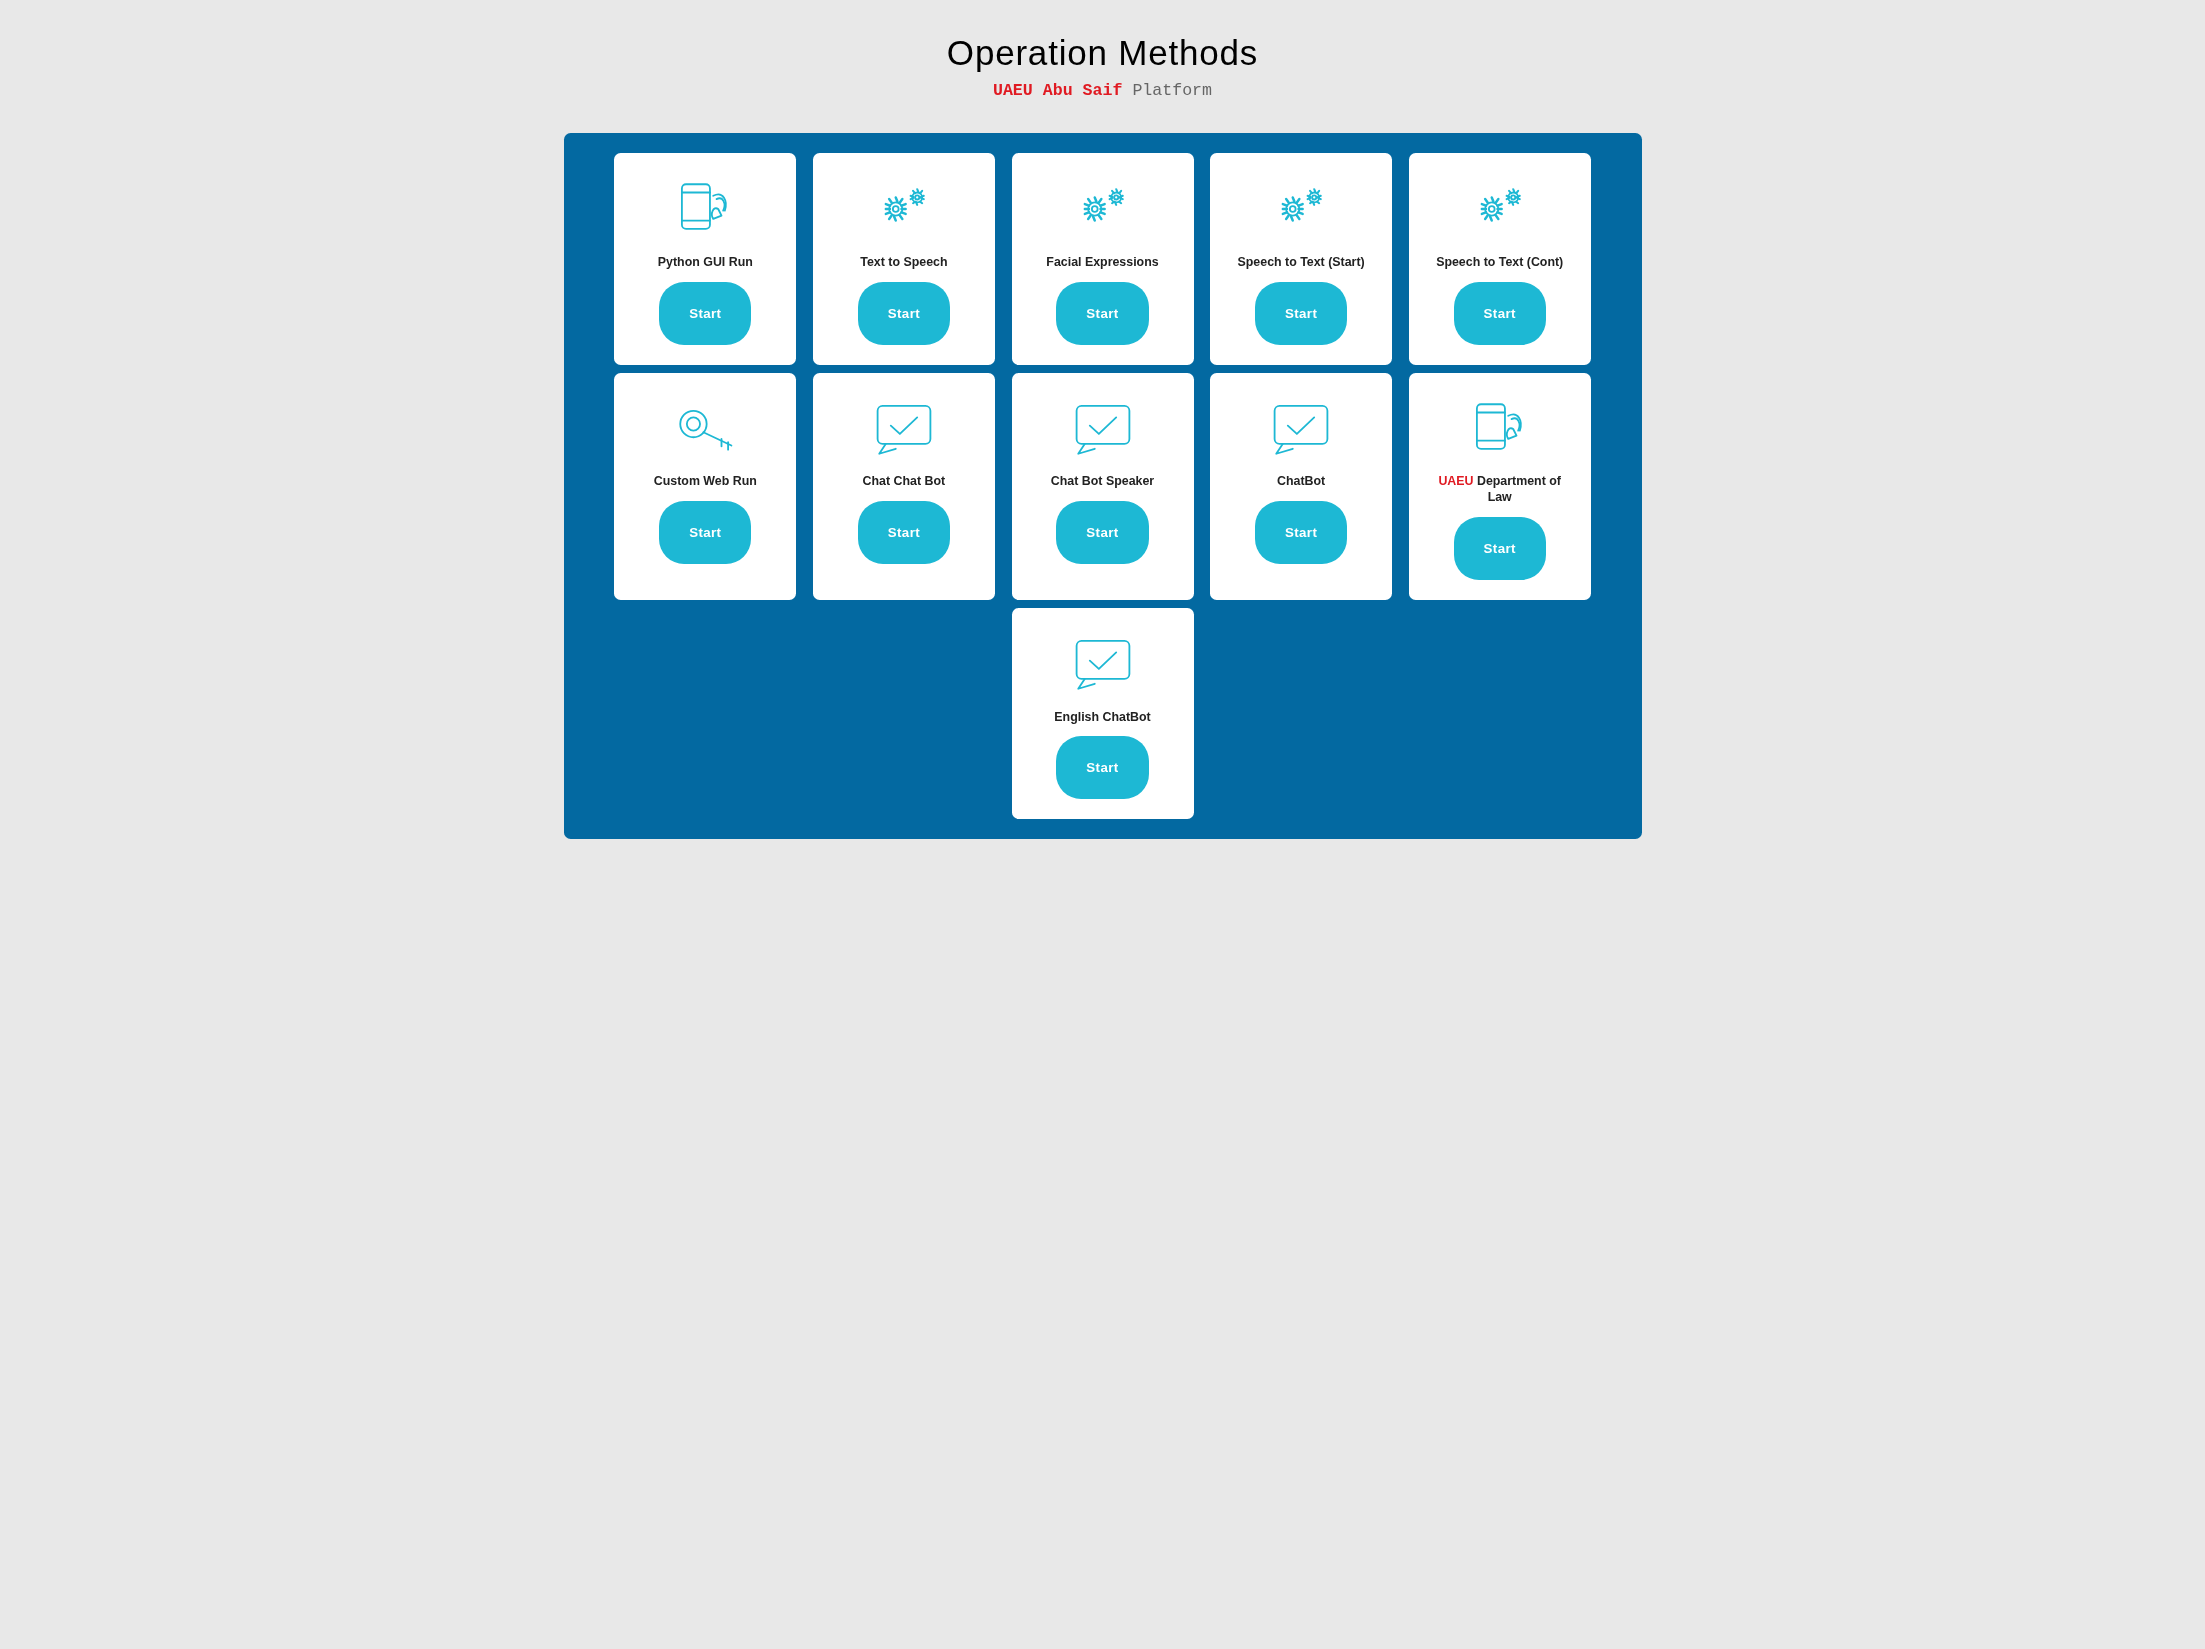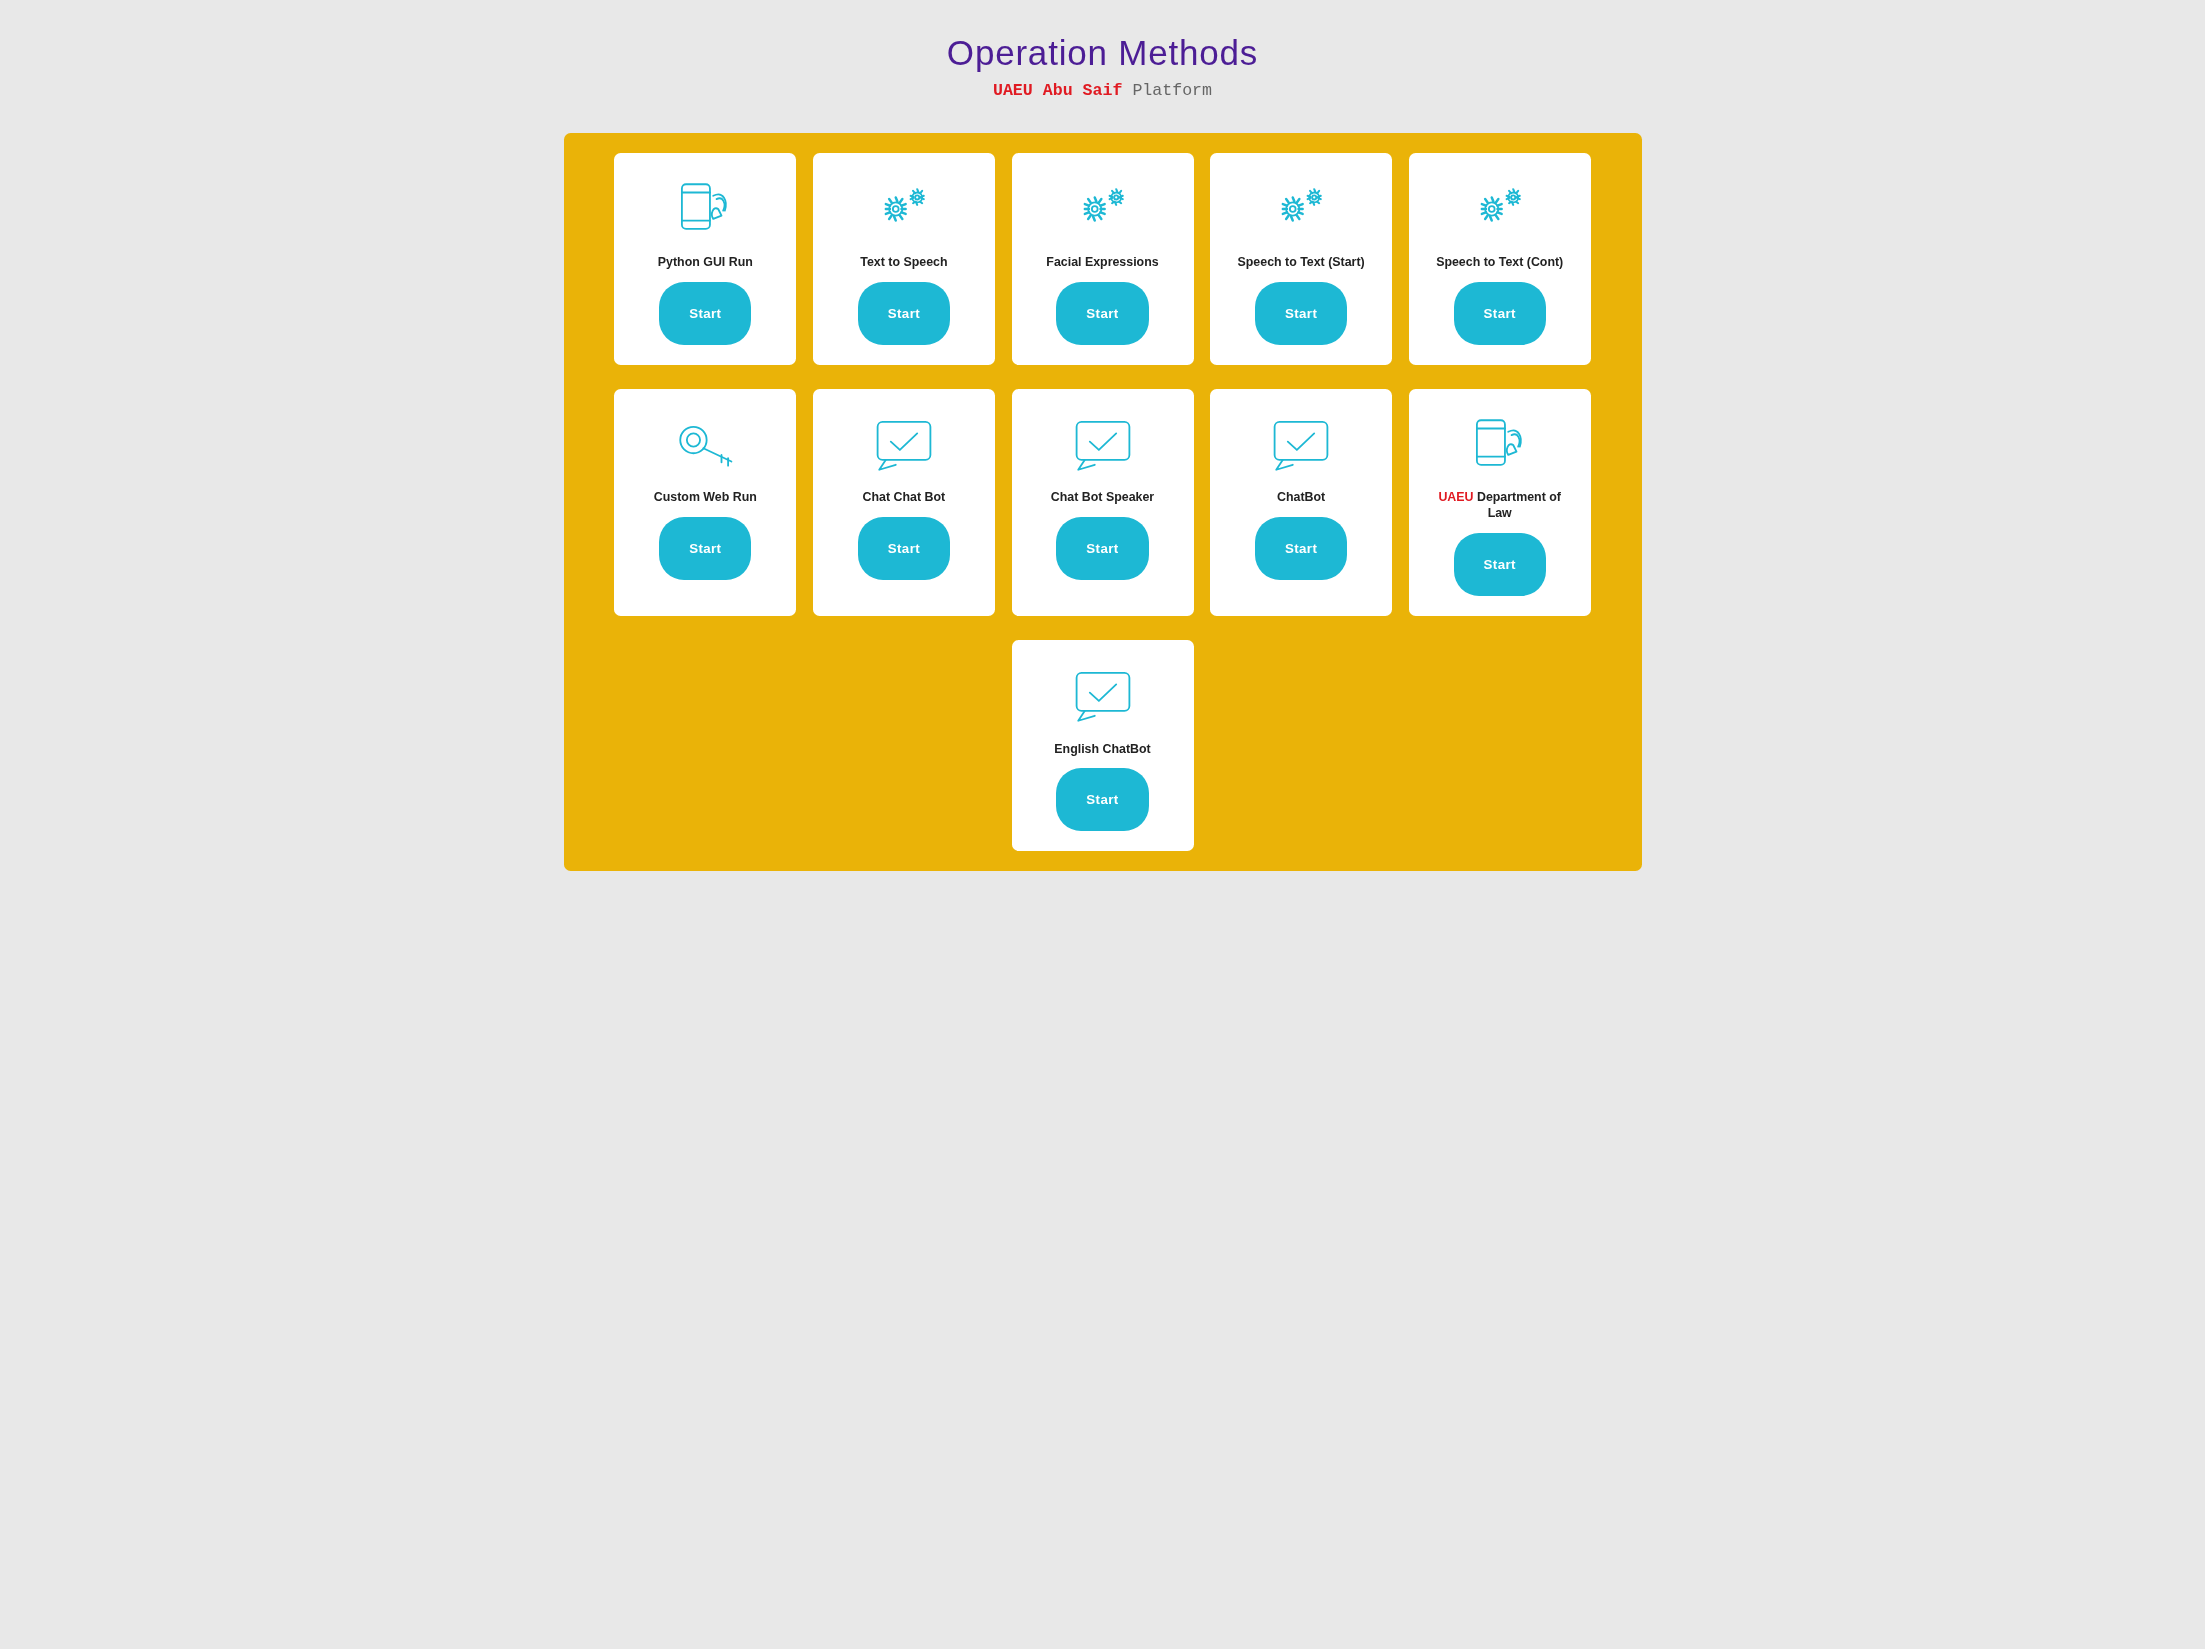--- a/index.html
+++ b/index.html
@@ -8,42 +8,42 @@
       font-family: 'Segoe UI', Arial, sans-serif;
       min-height: 100vh;
       display: flex;
       flex-direction: column;
       align-items: center;
       padding: 33px 25px 50px;
     }
     .page-title {
       font-size: 35px;
       font-weight: 300;
-      color: #4c1d95;
+      color: #000000;
       margin-bottom: 8.3px;
       letter-spacing: 0.8px;
     }
     .subtitle {
       font-size: 16.6px;
       font-weight: 600;
       margin-bottom: 33px;
       font-family: Liberation Mono, monospace;
     }
     .subtitle .uaeu { color: #e01a22; }
     .subtitle .abu-saif { color: #e01a22; }
     .subtitle .platform { color: #666; font-weight: 400; }
     .grid-section {
-      background: #eab308;
+      background: #0369a1;
       border-radius: 6.6px;
       padding: 20px;
       width: 100%;
       max-width: 1078px;
       display: flex;
       flex-direction: column;
-      gap: 24px;
+      gap: 8px;
     }
     .grid-row {
       display: flex;
       flex-direction: row;
       gap: 16.6px;
       justify-content: center;
     }
     .card {
       background: #fff;
       border-radius: 6.6px;

